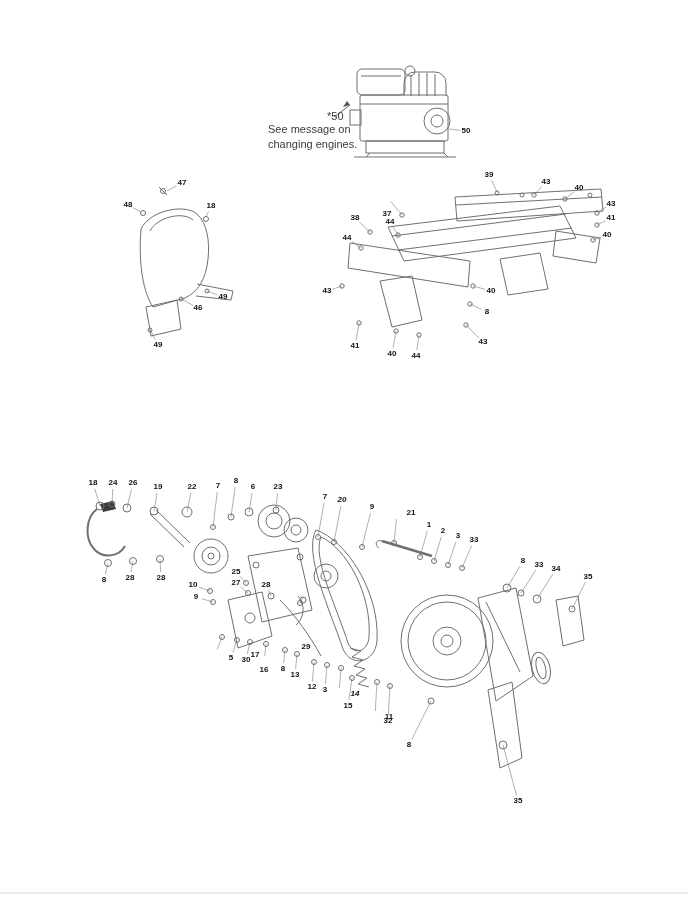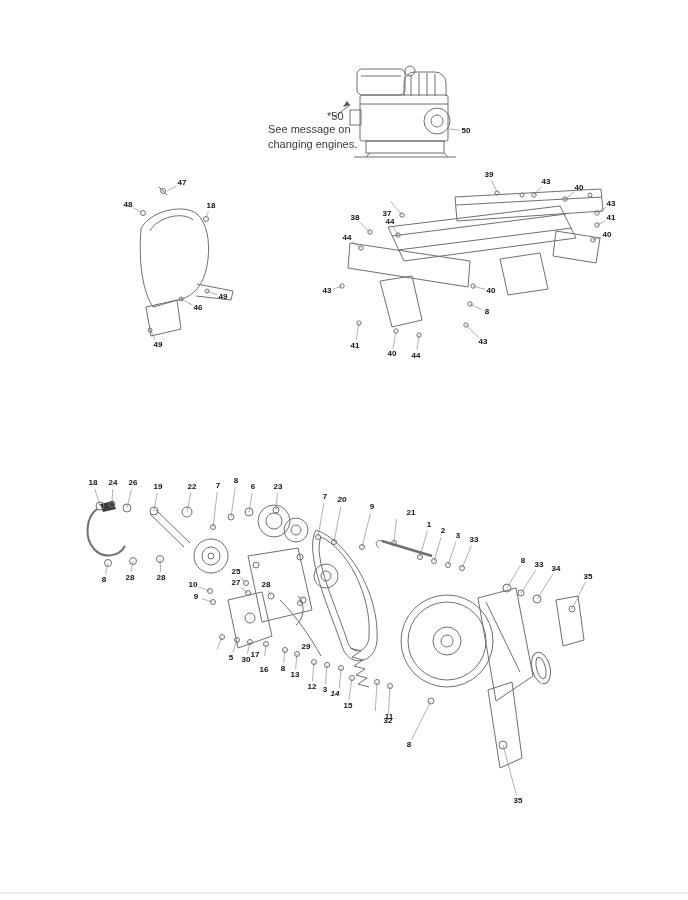--- a/index.html
+++ b/index.html
@@ -331,19 +331,19 @@
     <div class="callout" style="left: 266px; top: 585px;">28</div>
     <div class="callout" style="left: 306px; top: 622px; margin-top: 25px;">29</div>
     <div class="callout" style="left: 215px; top: 655px; margin-left: 40px;">17</div>
     <div class="callout" style="left: 231px; top: 658px;">5</div>
     <div class="callout" style="left: 246px; top: 660px;">30</div>
     <div class="callout" style="left: 264px; top: 662px; margin-top: 8px;">16</div>
     <div class="callout" style="left: 283px; top: 669px;">8</div>
     <div class="callout" style="left: 295px; top: 675px;">13</div>
     <div class="callout" style="left: 312px; top: 687px;">12</div>
     <div class="callout" style="left: 325px; top: 690px;">3</div>
-    <div class="callout" style="left: 335px; top: 694px; font-style: italic;">14</div>
+    <div class="callout" style="left: 355px; top: 694px; font-style: italic;">14</div>
     <div class="callout" style="left: 348px; top: 706px;">15</div>
     <div class="callout" style="left: 389px; top: 717px;">11</div>
     <div class="callout" style="left: 388px; top: 721px;">32</div>
     <div class="callout" style="left: 409px; top: 745px;">8</div>
     <div class="callout" style="left: 518px; top: 801px;">35</div>
   </div>
 
 </body></html>

